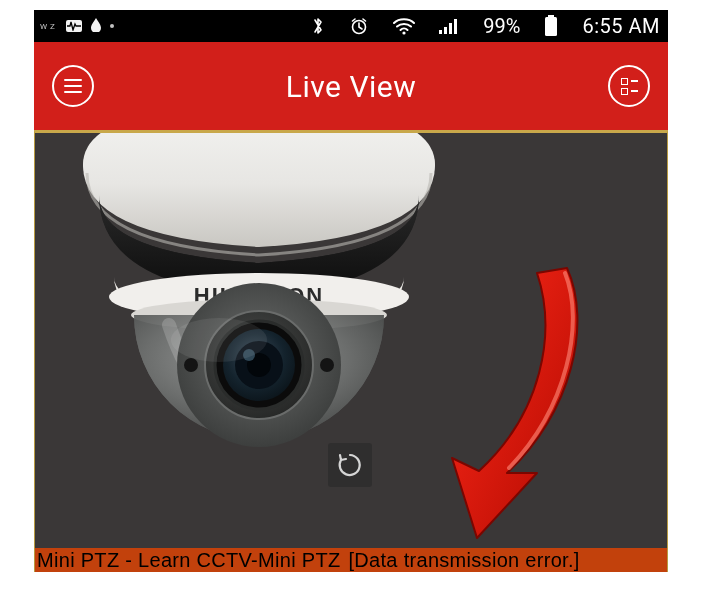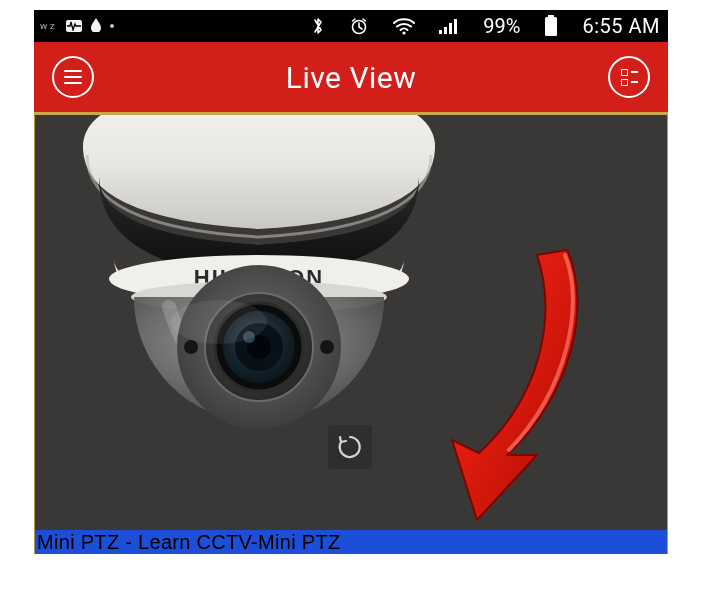--- a/index.html
+++ b/index.html
@@ -63,21 +63,21 @@
   .dot { width:4px; height:4px; border-radius:50%; background:#ffffff; opacity:.8; }
 
   .bt-icon, .alarm-icon, .wifi-icon, .signal-icon, .battery-icon {
     display: inline-flex;
     align-items: center;
   }
   .battery-pct { font-size: 20px; }
   .clock { font-size: 20px; letter-spacing: .5px; }
 
   .app-header {
-    height: 70px;
+    height: 88px;
     width: 100%;
     background: #d21f1a;
     display: flex;
     align-items: center;
     justify-content: space-between;
     padding: 0 18px;
     box-sizing: border-box;
   }
   .app-title {
     color: #ffffff;
@@ -171,21 +171,21 @@
     height: 280px;
     pointer-events: none;
   }
 
   .caption-bar {
     position: absolute;
     left: 0;
     bottom: 0;
     width: 100%;
     height: 24px;
-    background: #1d4ed8;
+    background: #c2410c;
     display: flex;
     align-items: center;
     font-size: 20px;
     color: #000000;
     font-family: Arial, sans-serif;
     white-space: nowrap;
     overflow: hidden;
     box-sizing: border-box;
     letter-spacing: .3px;
   }
@@ -366,17 +366,18 @@
                L 80 275
                L 55 195
                L 82 208
                C 145 150, 160 70, 140 10
                Z" fill="url(#arrGrad)" stroke="#7a0600" stroke-width="2" stroke-linejoin="round"></path>
       <path d="M168 10 C 188 60, 170 145, 112 205" stroke="#ff8a7a" stroke-width="4" fill="none" opacity="0.6" stroke-linecap="round"></path>
     </svg>
 
     <div class="caption-bar">
       <span class="cam-label">Mini PTZ - Learn CCTV-Mini PTZ</span>
+      <span class="err">[Data transmission error.]</span>
     </div>
 
   </div>
 
 </div>
 
 </body></html>

